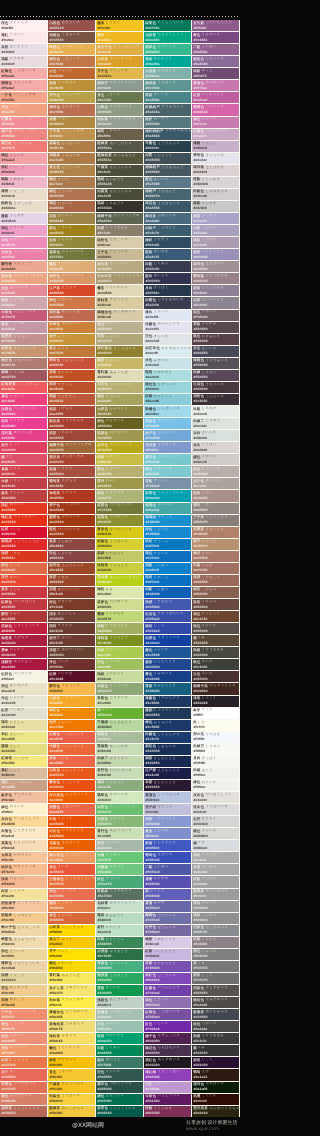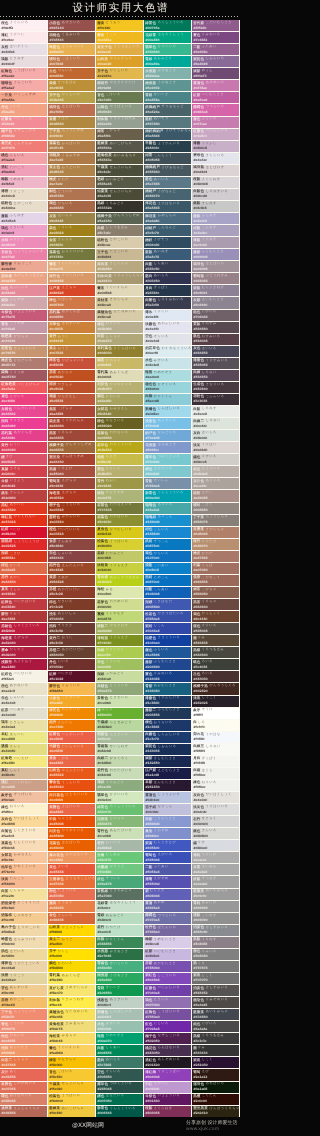--- a/index.html
+++ b/index.html
@@ -18,21 +18,20 @@
 #footer{position:absolute;left:0;top:1117px;width:240px;height:19px;background:#070707;}
 #wm{position:absolute;left:0;top:5px;width:176px;text-align:center;color:#d8d5d0;font-size:6px;line-height:8px;}
 #tag{position:absolute;left:186px;top:3px;color:#c3beb4;font-size:5px;line-height:7px;white-space:nowrap;}
 #site{position:absolute;left:186px;top:10px;color:#6e6b66;font-size:4.6px;line-height:6px;white-space:nowrap;}
 </style>
 </head>
 <body>
 
 <div id="page">
   <div id="header">
-    <div id="title">设计师实用大色谱</div>
     <div id="dots"></div>
   </div>
   <div id="grid">
       <div class="col" style="left: 0px;">
         <div class="cell" style="background: rgb(253, 239, 242);">
           <span class="n" style="color: rgb(42, 36, 32);">桜色</span>
           <span class="k" style="color: rgb(42, 36, 32); left: 9.7px;">さくらいろ</span>
           <span class="h" style="color: rgb(42, 36, 32);">#fdeff2</span>
         </div>
         <div class="cell" style="background: rgb(252, 233, 236);">

